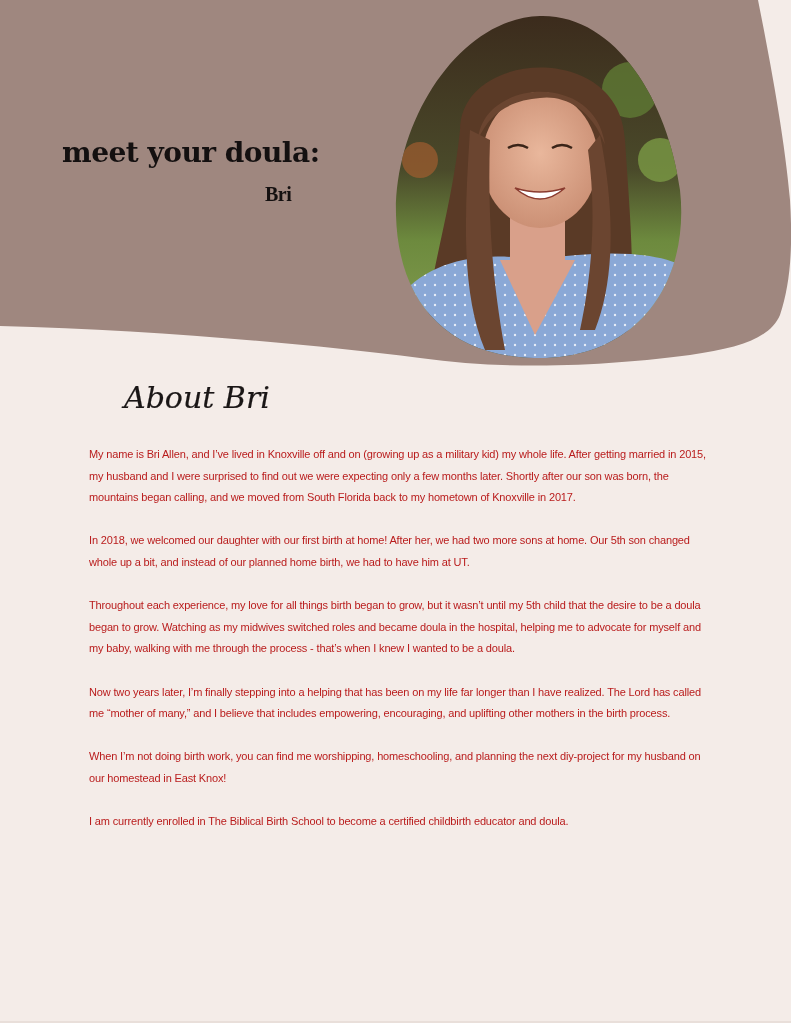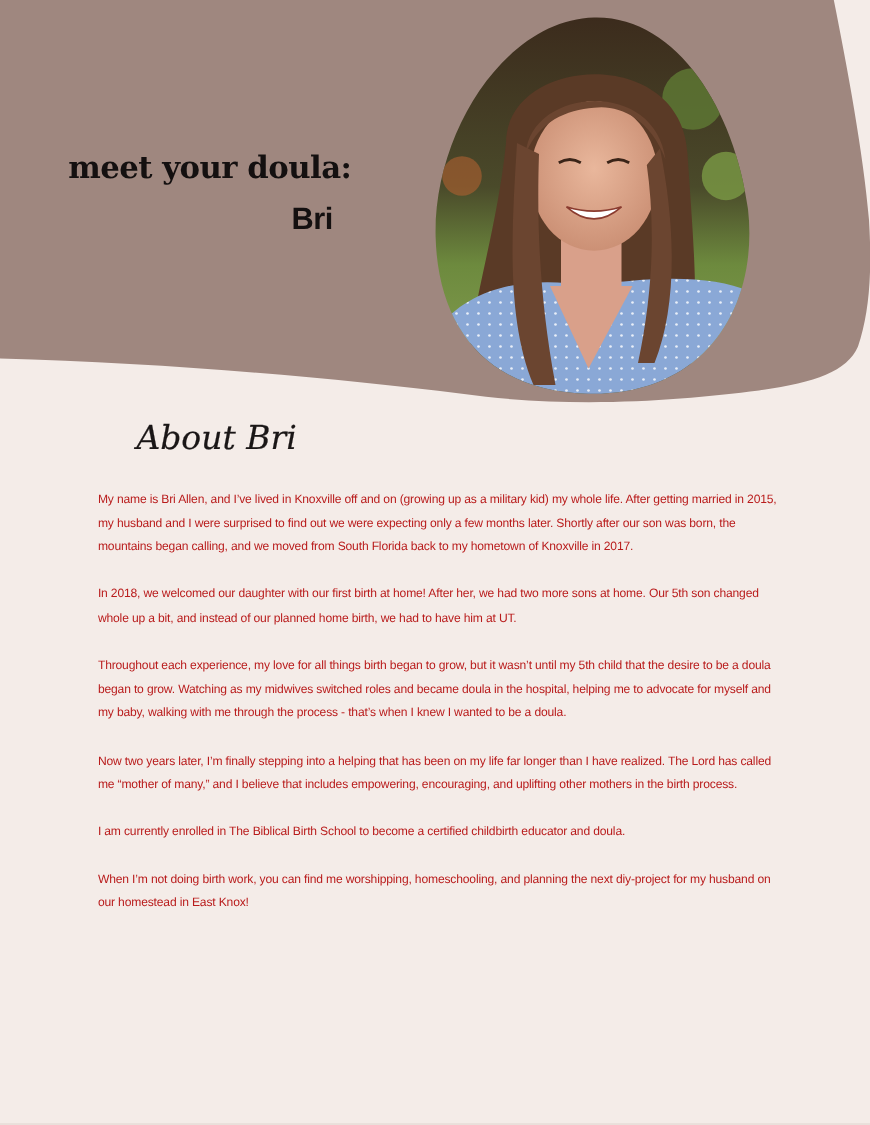--- a/index.html
+++ b/index.html
@@ -34,23 +34,23 @@
       font-weight: bold;
       font-size: 28px;
       letter-spacing: -0.5px;
       color: #141010;
       white-space: nowrap;
     }
     .title-line2 {
       position: absolute;
       left: 265px;
       top: 183px;
-      font-family: Liberation Sans, sans-serif;
+      font-family: Liberation Serif, serif;
       font-weight: bold;
-      font-size: 28px;
+      font-size: 20px;
       letter-spacing: -0.5px;
       color: #141010;
       white-space: nowrap;
     }
     .photo-wrap {
       position: absolute;
       left: 390px;
       top: 10px;
       width: 300px;
       height: 355px;
@@ -147,18 +147,18 @@
 
   <svg class="script-heading" viewBox="0 0 190 50" width="190" height="50" xmlns="http://www.w3.org/2000/svg">
     <text x="4" y="38" font-family="DejaVu Serif, serif" font-style="italic" font-size="30" fill="#1a1616" stroke="#1a1616" stroke-width="0.2">About Bri</text>
   </svg>
 
   <div class="body-text">
     <p>My name is Bri Allen, and I’ve lived in Knoxville off and on (growing up as a military kid) my whole life. After getting married in 2015, my husband and I were surprised to find out we were expecting only a few months later. Shortly after our son was born, the mountains began calling, and we moved from South Florida back to my hometown of Knoxville in 2017.</p>
     <p>In 2018, we welcomed our daughter with our first birth at home! After her, we had two more sons at home. Our 5th son changed whole up a bit, and instead of our planned home birth, we had to have him at UT.</p>
     <p>Throughout each experience, my love for all things birth began to grow, but it wasn’t until my 5th child that the desire to be a doula began to grow. Watching as my midwives switched roles and became doula in the hospital, helping me to advocate for myself and my baby, walking with me through the process - that’s when I knew I wanted to be a doula.</p>
     <p>Now two years later, I’m finally stepping into a helping that has been on my life far longer than I have realized. The Lord has called me “mother of many,” and I believe that includes empowering, encouraging, and uplifting other mothers in the birth process.</p>
+    <p>When I’m not doing birth work, you can find me worshipping, homeschooling, and planning the next diy-project for my husband on our homestead in East Knox!</p>
     <p>I am currently enrolled in The Biblical Birth School to become a certified childbirth educator and doula.</p>
-    <p>When I’m not doing birth work, you can find me worshipping, homeschooling, and planning the next diy-project for my husband on our homestead in East Knox!</p>
   </div>
 
   <div class="bottom-rule"></div>
 </div>
 
 </body></html>

